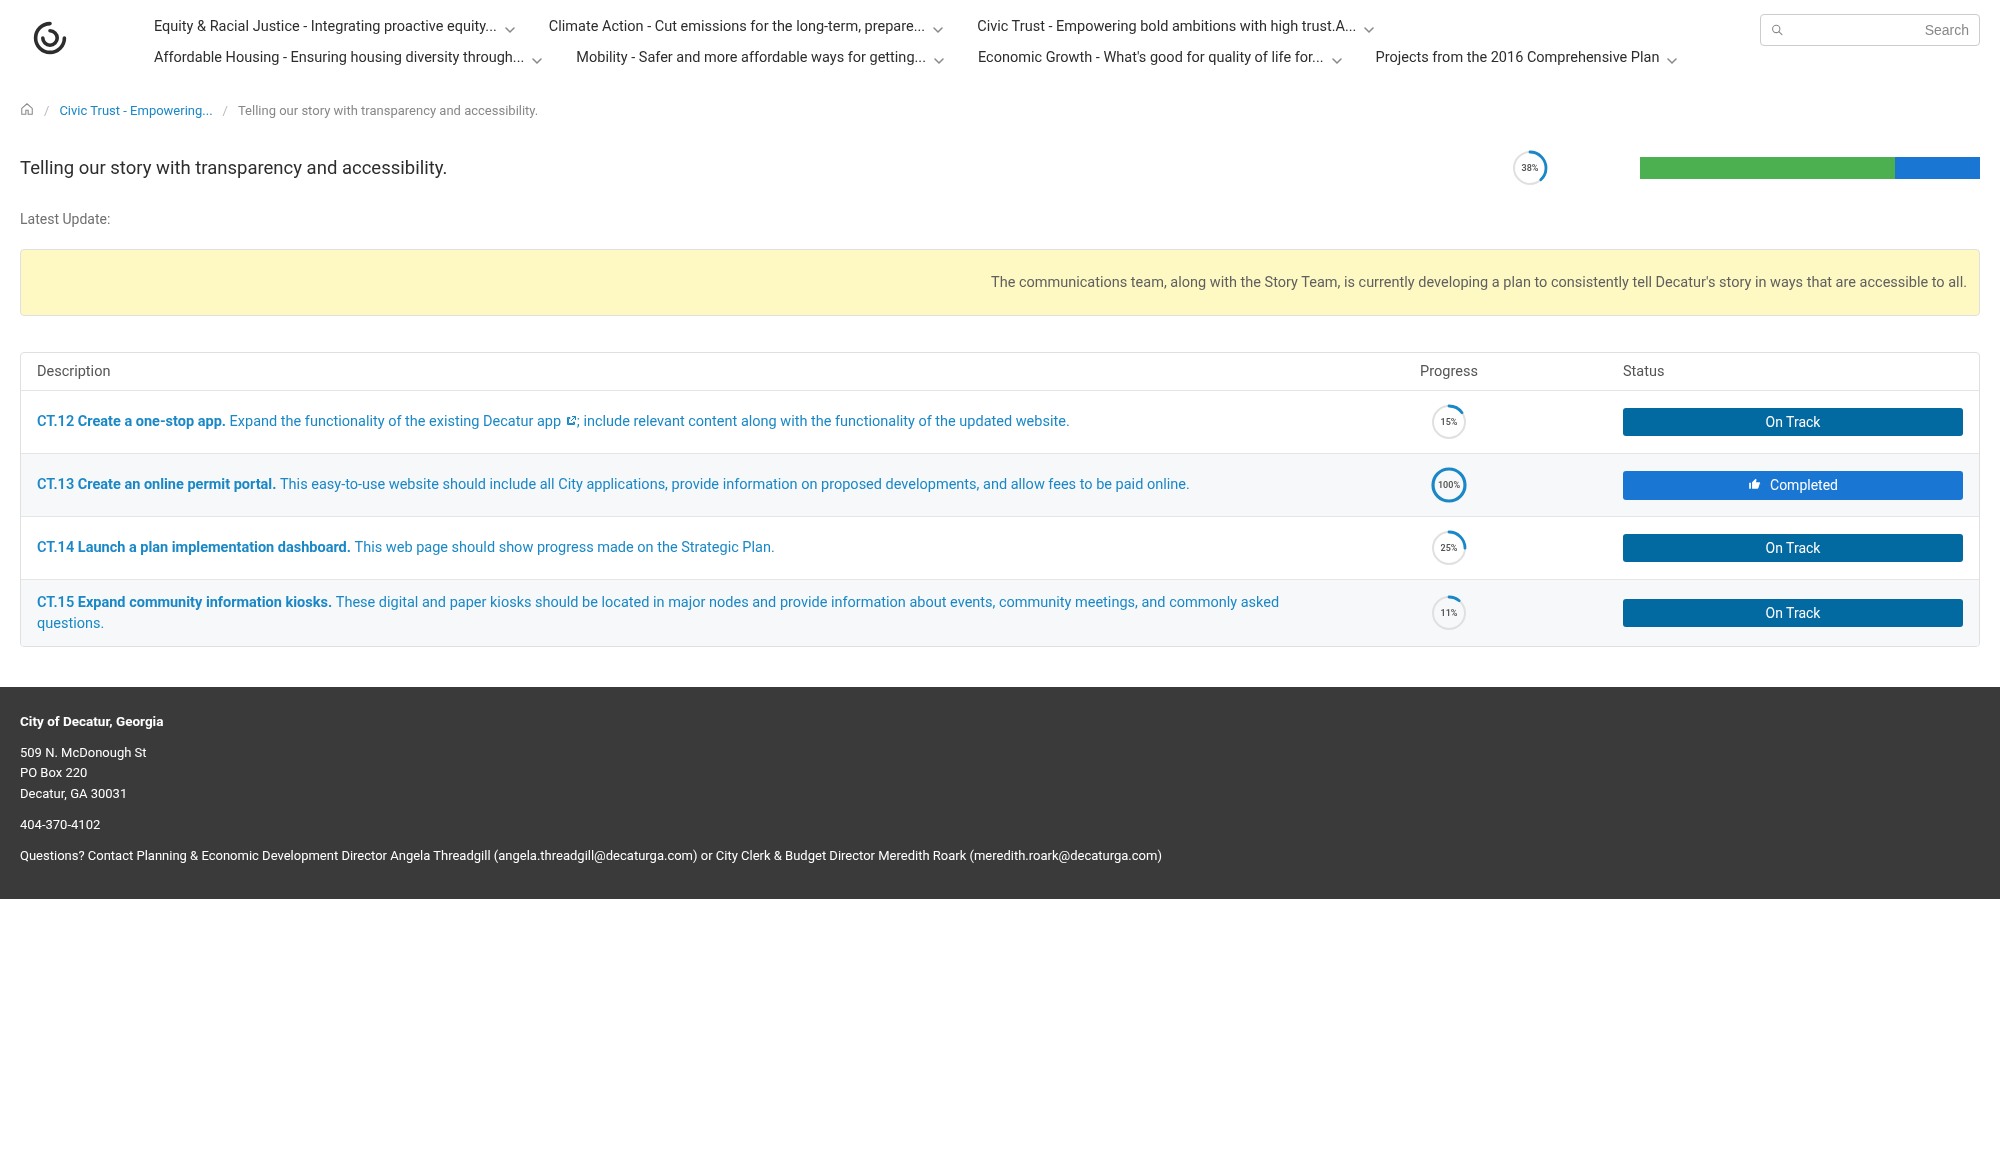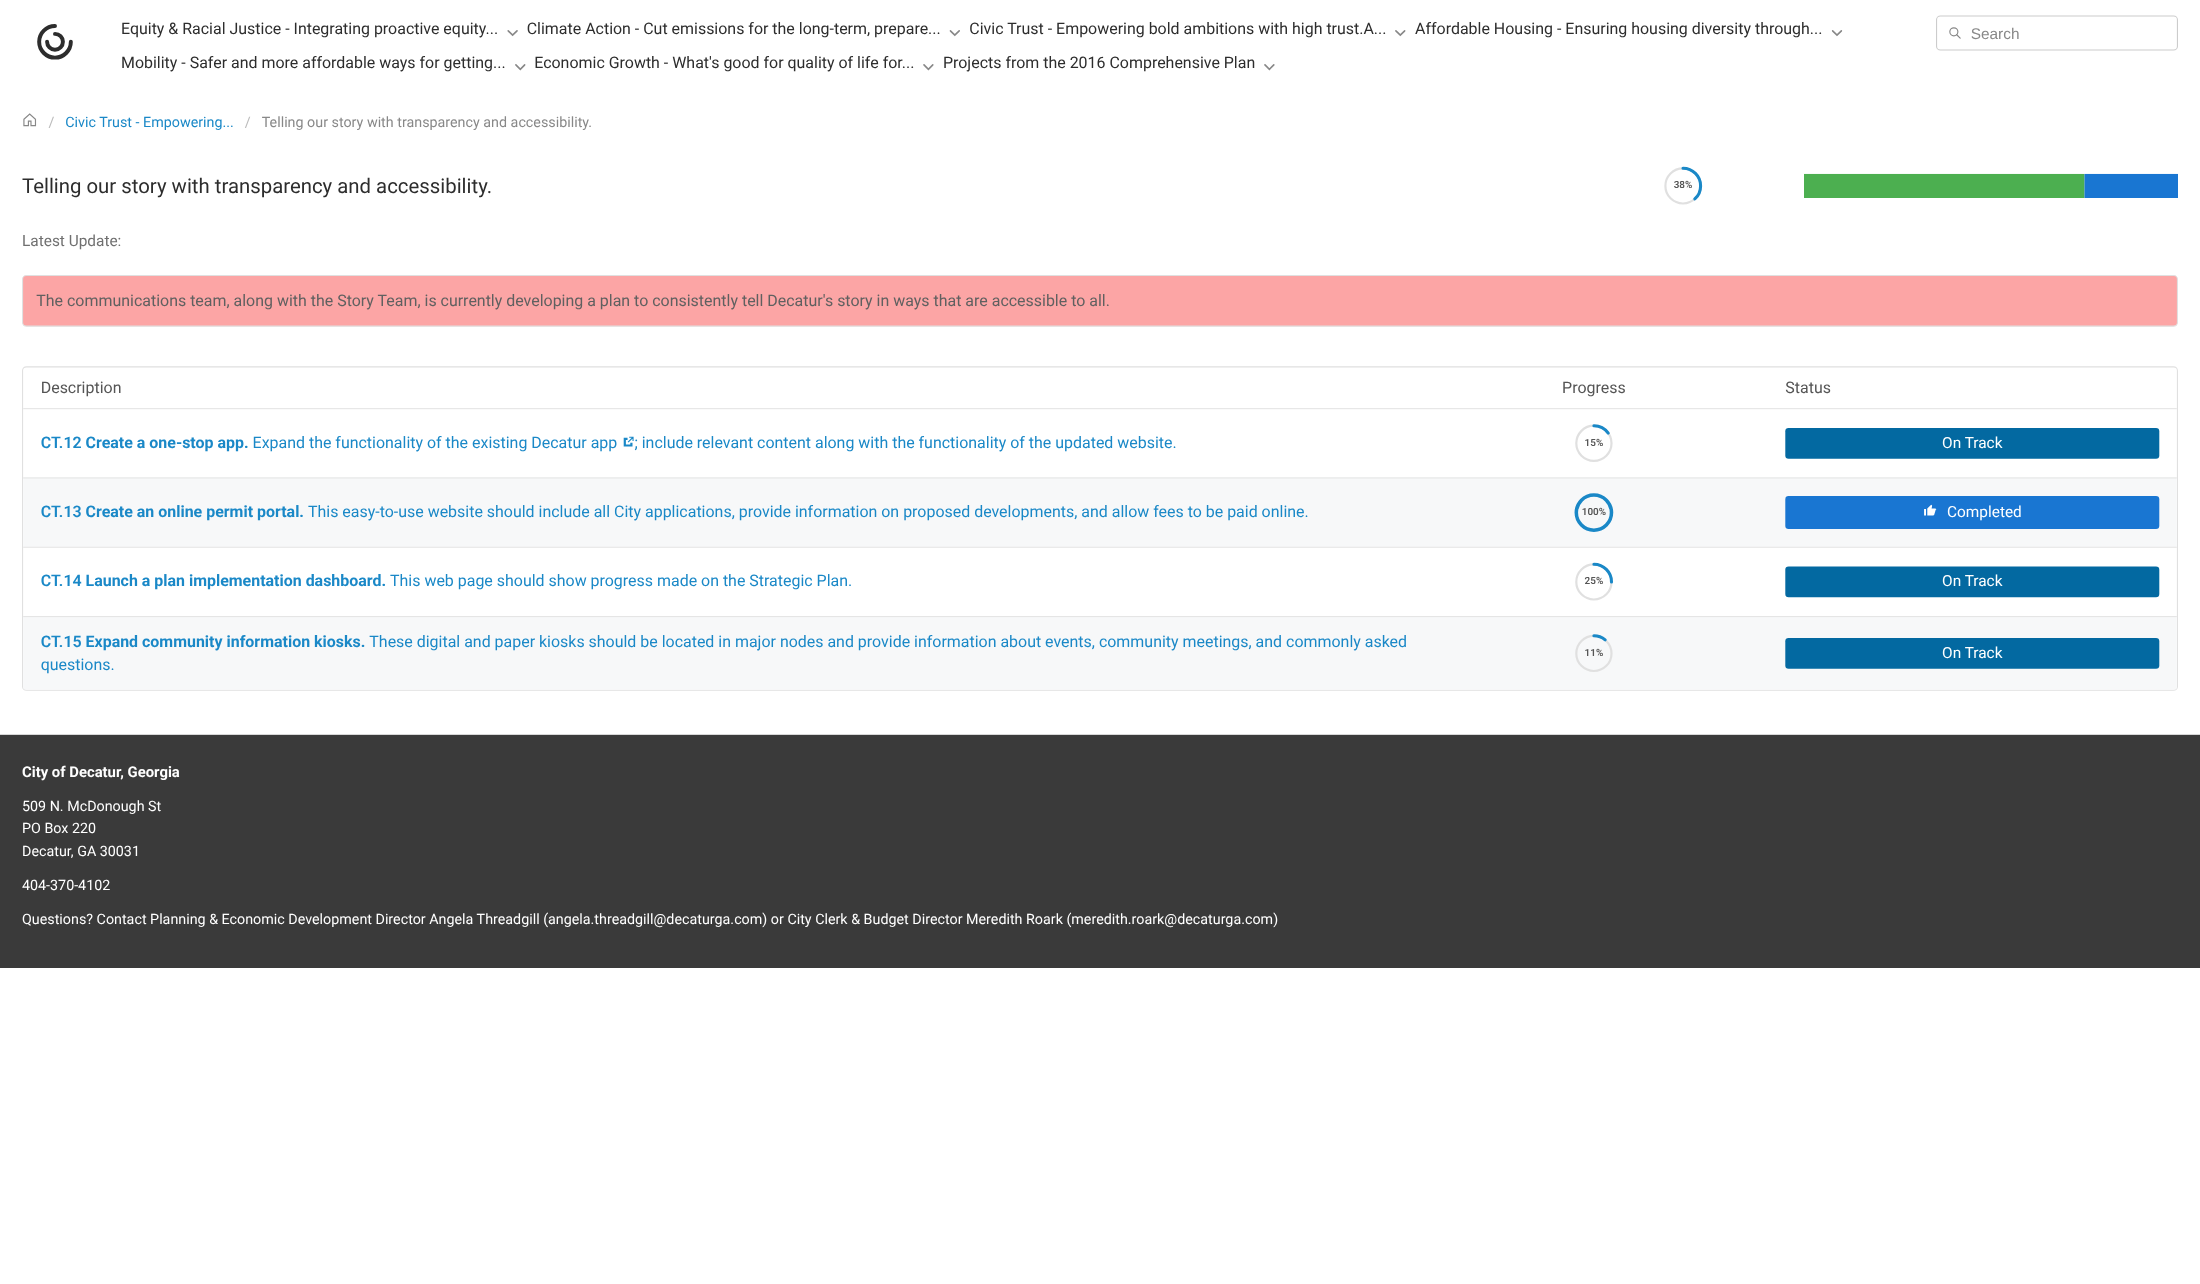--- a/index.html
+++ b/index.html
@@ -2,47 +2,47 @@
 <html><head>
 <meta charset="utf-8">
 <style>
   * { box-sizing: border-box; margin: 0; padding: 0; }
   body { font-family: -apple-system, BlinkMacSystemFont, "Segoe UI", Roboto, Helvetica, Arial, sans-serif; font-size: 14px; color: #2d2d2d; background: #fff; }
 
   
   .header { display: flex; align-items: flex-start; padding: 14px 20px 8px 20px; gap: 30px; }
   .logo-wrap { flex: 0 0 60px; display:flex; align-items:center; justify-content:center; padding-top:6px;}
   .logo { width: 36px; height: 36px; }
-  .nav { flex: 1; display: flex; flex-wrap: wrap; gap: 6px 8px; align-items: center; }
+  .nav { flex: 1; display: flex; flex-wrap: wrap; gap: 6px 34px; align-items: center; margin-left: 44px; }
   .nav-item { display: inline-flex; align-items: center; gap: 8px; font-size: 14.5px; color: #2d2d2d; cursor: pointer; white-space: nowrap; padding: 4px 0;}
   .chev { width: 10px; height: 10px; display:inline-block; color:#888;}
   .search-wrap { flex: 0 0 220px; }
   .search { display:flex; align-items:center; gap:8px; border:1px solid #ccc; border-radius:4px; padding:7px 10px; color:#777; width:220px;}
-  .search input { border:none; outline:none; font-size:14px; width:100%; color:#1d4ed8; }
+  .search input { border:none; outline:none; font-size:14px; width:100%; color:#1d4ed8;text-align:right; }
   .search input::placeholder{color:#888;}
 
   .content { padding: 10px 20px 40px 20px; }
 
   
   .breadcrumb { display:flex; align-items:center; gap:10px; font-size:13px; color:#888; margin: 14px 0 30px 0;}
   .breadcrumb a { color:#1a88c7; text-decoration:none; }
   .breadcrumb .sep { color:#bbb; }
   .home-icon{ width:14px; height:14px; color:#888;}
 
   
   .title-row { display:flex; align-items:center; margin-bottom: 24px; }
   .page-title { font-size:18.5px; font-weight:400; flex:1; }
   .overall-progress-wrap{ width:80px; display:flex; justify-content:center; }
   .progress-bar { width:340px; height:22px; border-radius:0; overflow:hidden; display:flex; margin-left:70px;}
   .pb-green{ background:#4caf50; }
   .pb-blue{ background:#1976d2; }
 
   
   .latest-label{ font-size:14px; font-weight:400; color:#707070; margin-bottom:22px;}
-  .update-box { border:1px solid #e0e0e0; background:#fca5a5; border-radius:4px; padding:14px 12px; font-size:14.5px; color:#606060; margin-bottom:36px;}
+  .update-box { border:1px solid #e0e0e0; background:#fef9c3; border-radius:4px; padding:24px 12px; font-size:14.5px; color:#606060; margin-bottom:36px;text-align:right;}
 
   
   .table { border:1px solid #e0e0e0; border-radius:4px; overflow:hidden;}
   .thead, .trow { display:grid; grid-template-columns: 1fr 140px 400px; align-items:center;gap:44px; }
   .thead { padding:10px 16px; font-size:14.5px; color:#555;}
   .thead .th-center{ text-align:center;}
   .trow { padding:12px 16px; border-top:1px solid #e5e5e5; }
   .trow:nth-child(even){ background:#f7f8f9; }
   .desc { font-size:14.5px; line-height:1.45; }
   .desc-code { color:#1a88c7; font-weight:600; }

